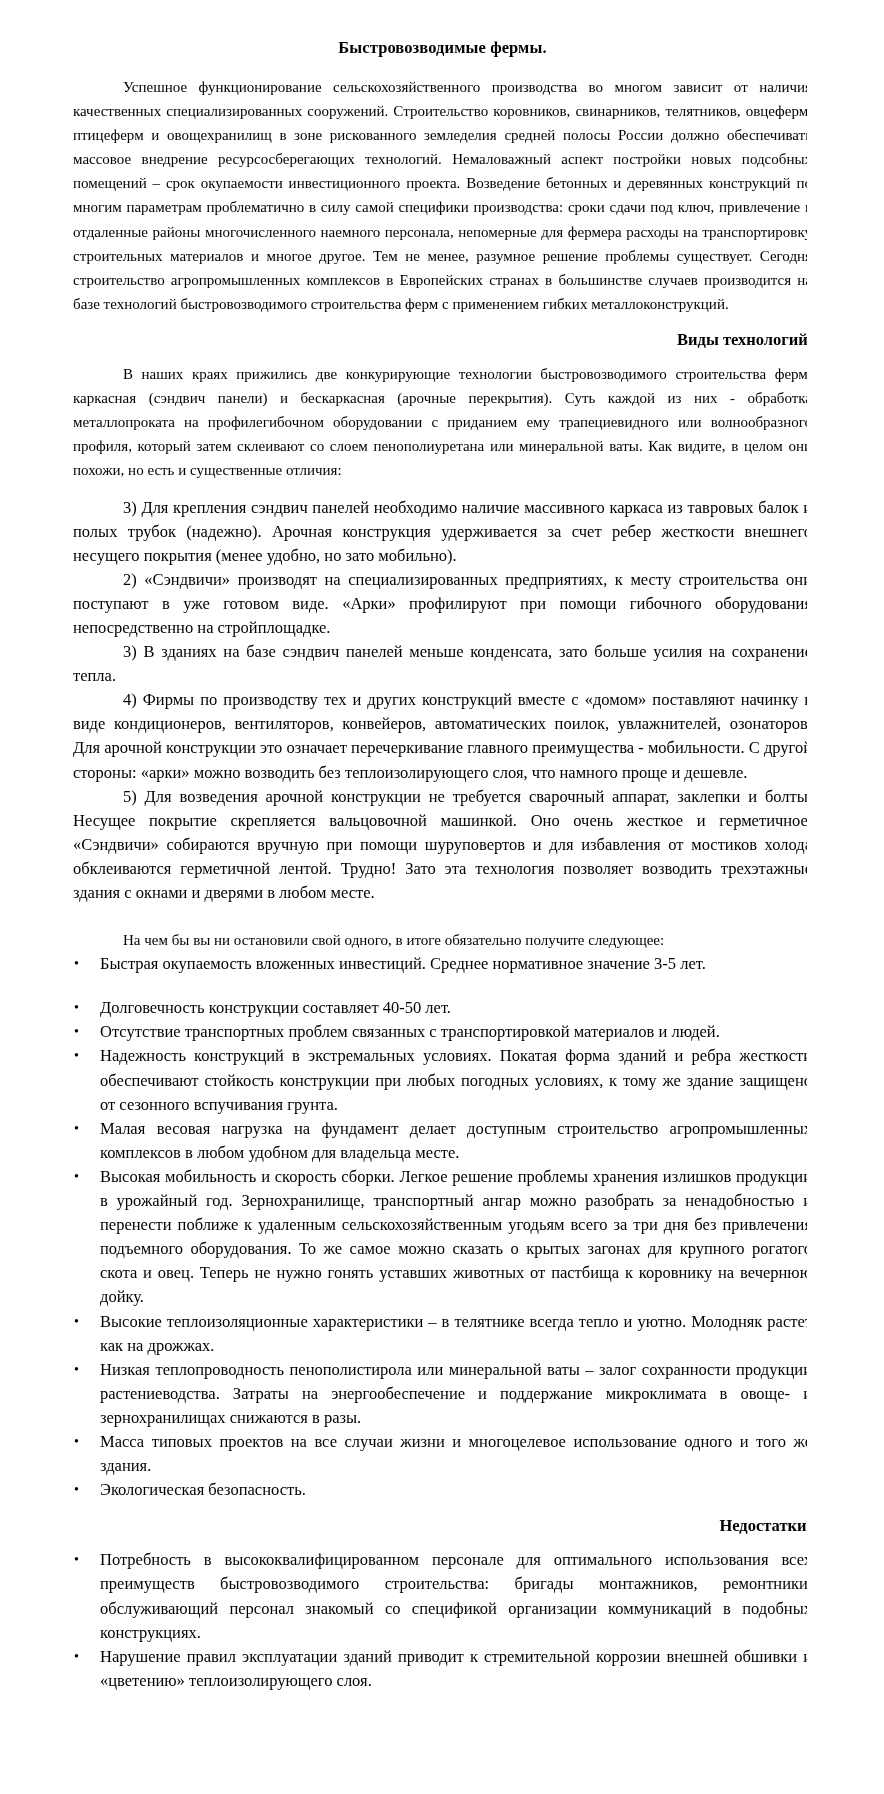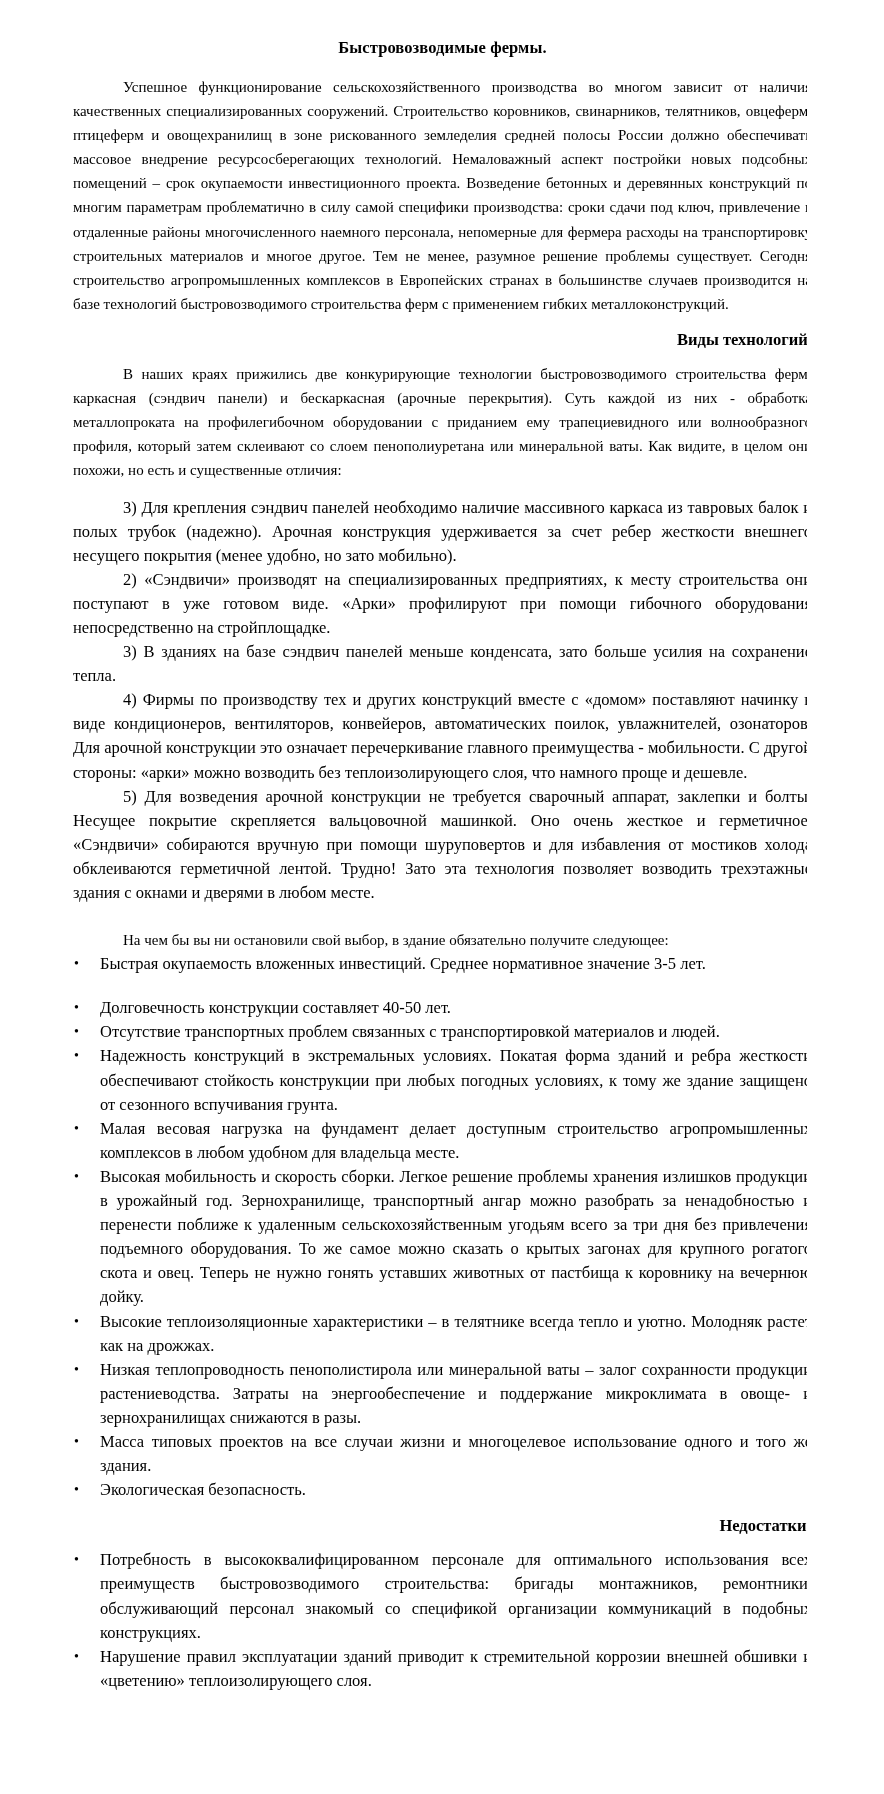--- a/index.html
+++ b/index.html
@@ -124,21 +124,21 @@
     <div class="spacer-sm"></div>
 
     <p class="numbered">3) Для крепления сэндвич панелей необходимо наличие массивного каркаса из тавровых балок и полых трубок (надежно). Арочная конструкция удерживается за счет ребер жесткости внешнего несущего покрытия (менее удобно, но зато мобильно).</p>
     <p class="numbered">2) «Сэндвичи» производят на специализированных предприятиях, к месту строительства они поступают в уже готовом виде. «Арки» профилируют при помощи гибочного оборудования непосредственно на стройплощадке.</p>
     <p class="numbered">3) В зданиях на базе сэндвич панелей меньше конденсата, зато больше усилия на сохранение тепла.</p>
     <p class="numbered">4) Фирмы по производству тех и других конструкций вместе с «домом» поставляют начинку в виде кондиционеров, вентиляторов, конвейеров, автоматических поилок, увлажнителей, озонаторов. Для арочной конструкции это означает перечеркивание главного преимущества - мобильности. С другой стороны: «арки» можно возводить без теплоизолирующего слоя, что намного проще и дешевле.</p>
     <p class="numbered">5) Для возведения арочной конструкции не требуется сварочный аппарат, заклепки и болты. Несущее покрытие скрепляется вальцовочной машинкой. Оно очень жесткое и герметичное. «Сэндвичи» собираются вручную при помощи шуруповертов и для избавления от мостиков холода обклеиваются герметичной лентой. Трудно! Зато эта технология позволяет возводить трехэтажные здания с окнами и дверями в любом месте.</p>
 
     <div class="spacer-lg"></div>
 
-    <p class="body-para">На чем бы вы ни остановили свой выбор, в здание обязательно получите следующее:</p>
+    <p class="body-para">На чем бы вы ни остановили свой одного, в итоге обязательно получите следующее:</p>
 
 
     <ul class="bullets">
       <li class="gap-after">
         <span class="bullet-mark">•</span>
         <span class="li-text">Быстрая окупаемость вложенных инвестиций. Среднее нормативное значение 3-5 лет.</span>
       </li>
       <li>
         <span class="bullet-mark">•</span>
         <span class="li-text">Долговечность конструкции составляет 40-50 лет.</span>

